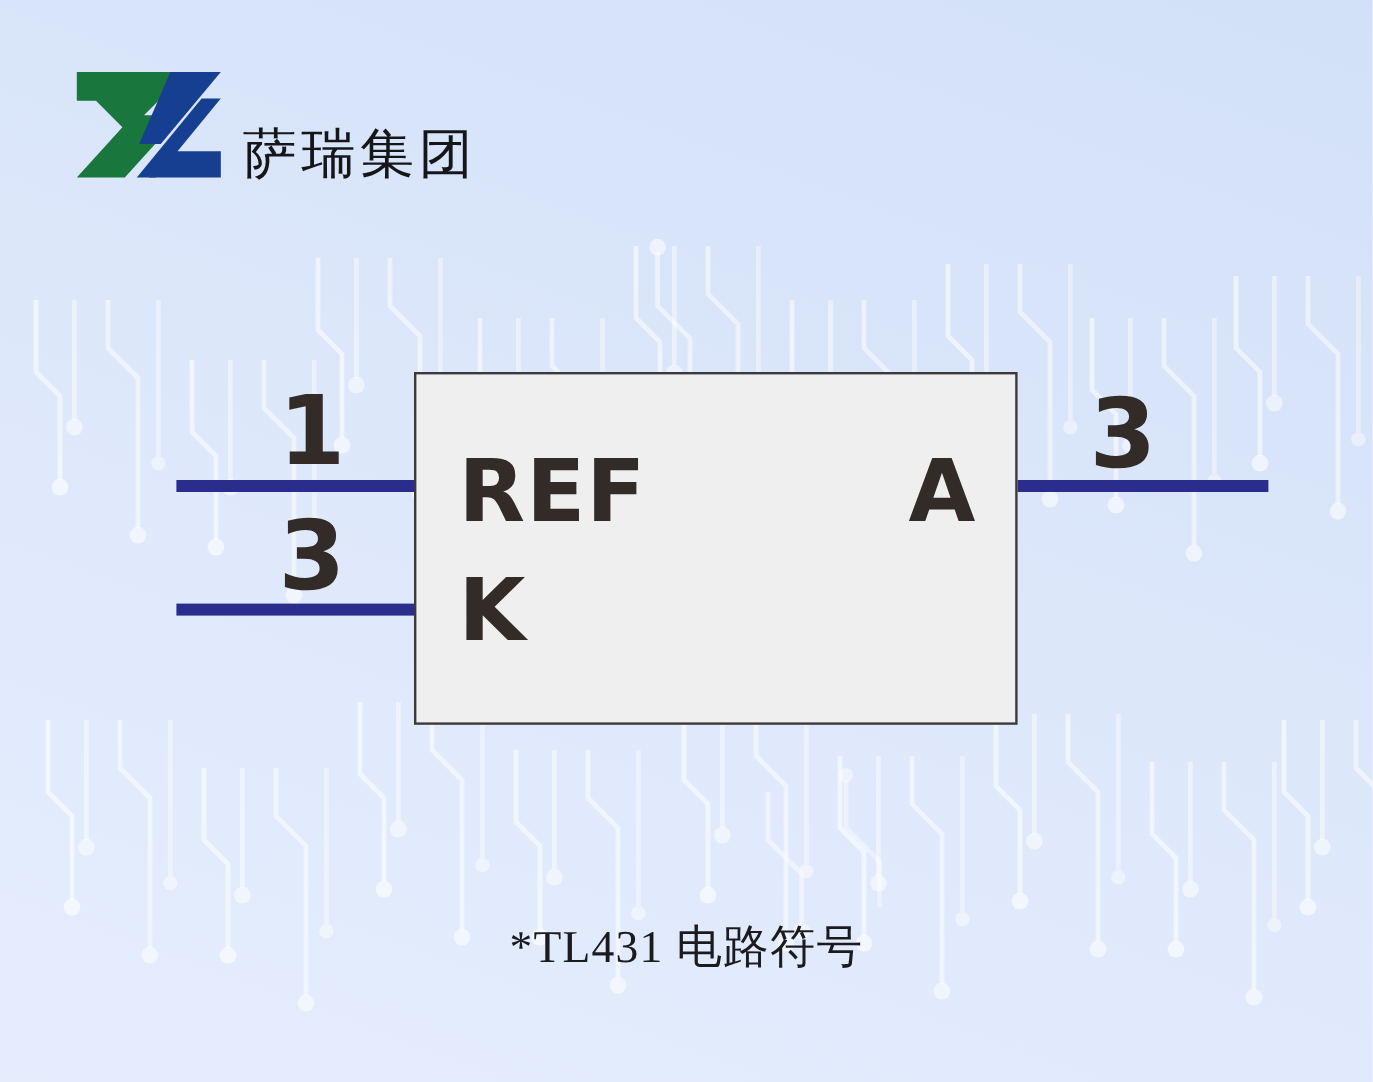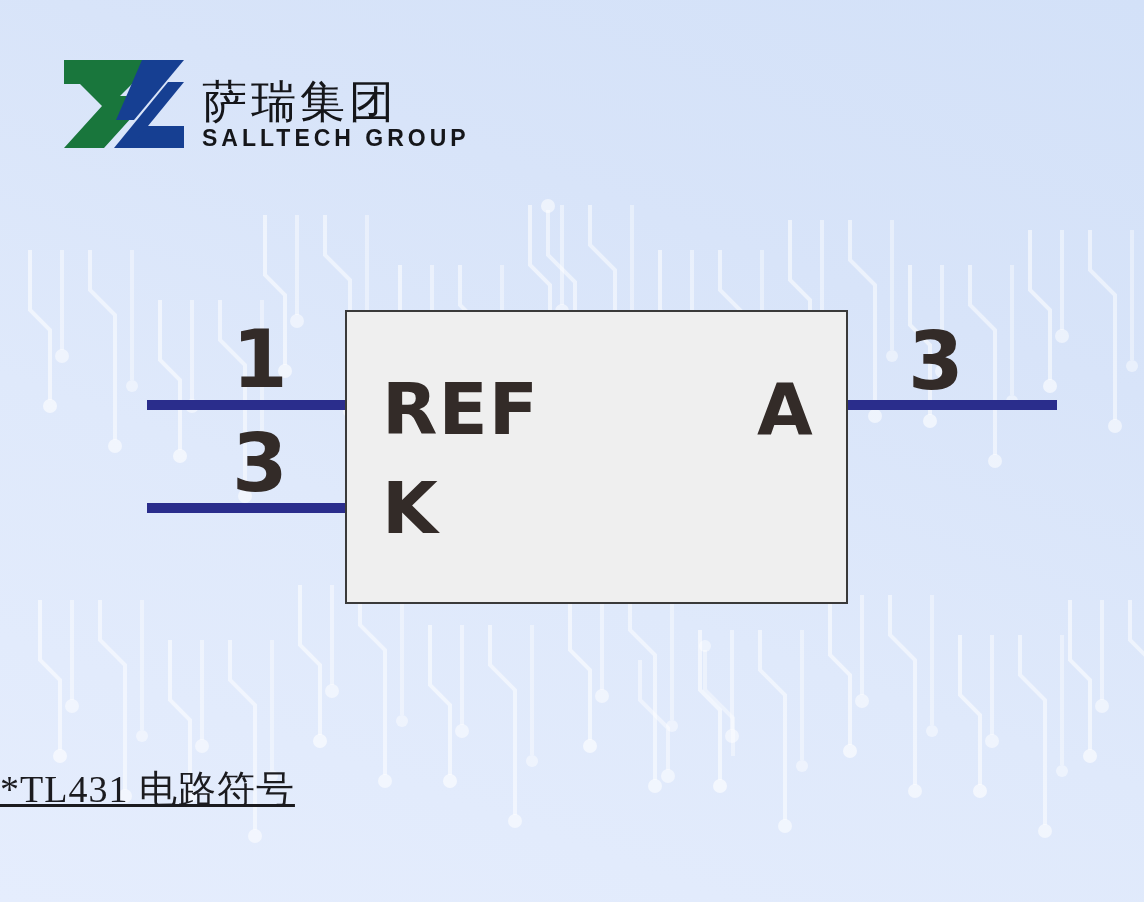--- a/index.html
+++ b/index.html
@@ -119,26 +119,26 @@
   #pin-num-1 { left: 232px; top: 320px; }
   #pin-num-3-left { left: 232px; top: 424px; }
   #pin-num-3-right { left: 908px; top: 322px; }
 
   
   #caption {
     position: absolute;
     left: 0;
     top: 764px;
     width: 1144px;
+    text-align: center;
     font-family: "Liberation Serif", "DejaVu Serif", serif;
     font-size: 38px;
     color: #1b1b1f;
     letter-spacing: 1px;
     white-space: nowrap;
-    text-decoration: underline;
   }
 </style>
 </head>
 <body>
 
 <div id="stage">
 
   <svg id="circuit-bg" viewBox="0 0 1144 902" xmlns="http://www.w3.org/2000/svg" aria-hidden="true">
     <defs>
       <g id="trace-cluster">
@@ -188,21 +188,20 @@
 
       <path d="M6 2 H98 L62 38 H74 L84 48 L46 90 H6 L44 48 L22 26 H6 Z" fill="#19763C"></path>
 
       <path d="M84 2 H126 L76 62 L58 62 Z" fill="#163F92"></path>
       <path d="M66 90 L86 68 H126 V90 Z" fill="#163F92"></path>
       <path d="M56 90 L110 24 L126 24 L72 90 Z" fill="#163F92"></path>
     </svg>
 
     <div id="logo-wordmark">
       <div id="logo-cn">萨瑞集团</div>
-      <div id="logo-en">SALLTECH GROUP</div>
     </div>
   </div>
 
   <div id="schematic">
 
     <div class="pin-wire" id="wire-ref"></div>
     <div class="pin-wire" id="wire-k"></div>
     <div class="pin-wire" id="wire-a"></div>
 
     <div id="symbol-box"></div>

